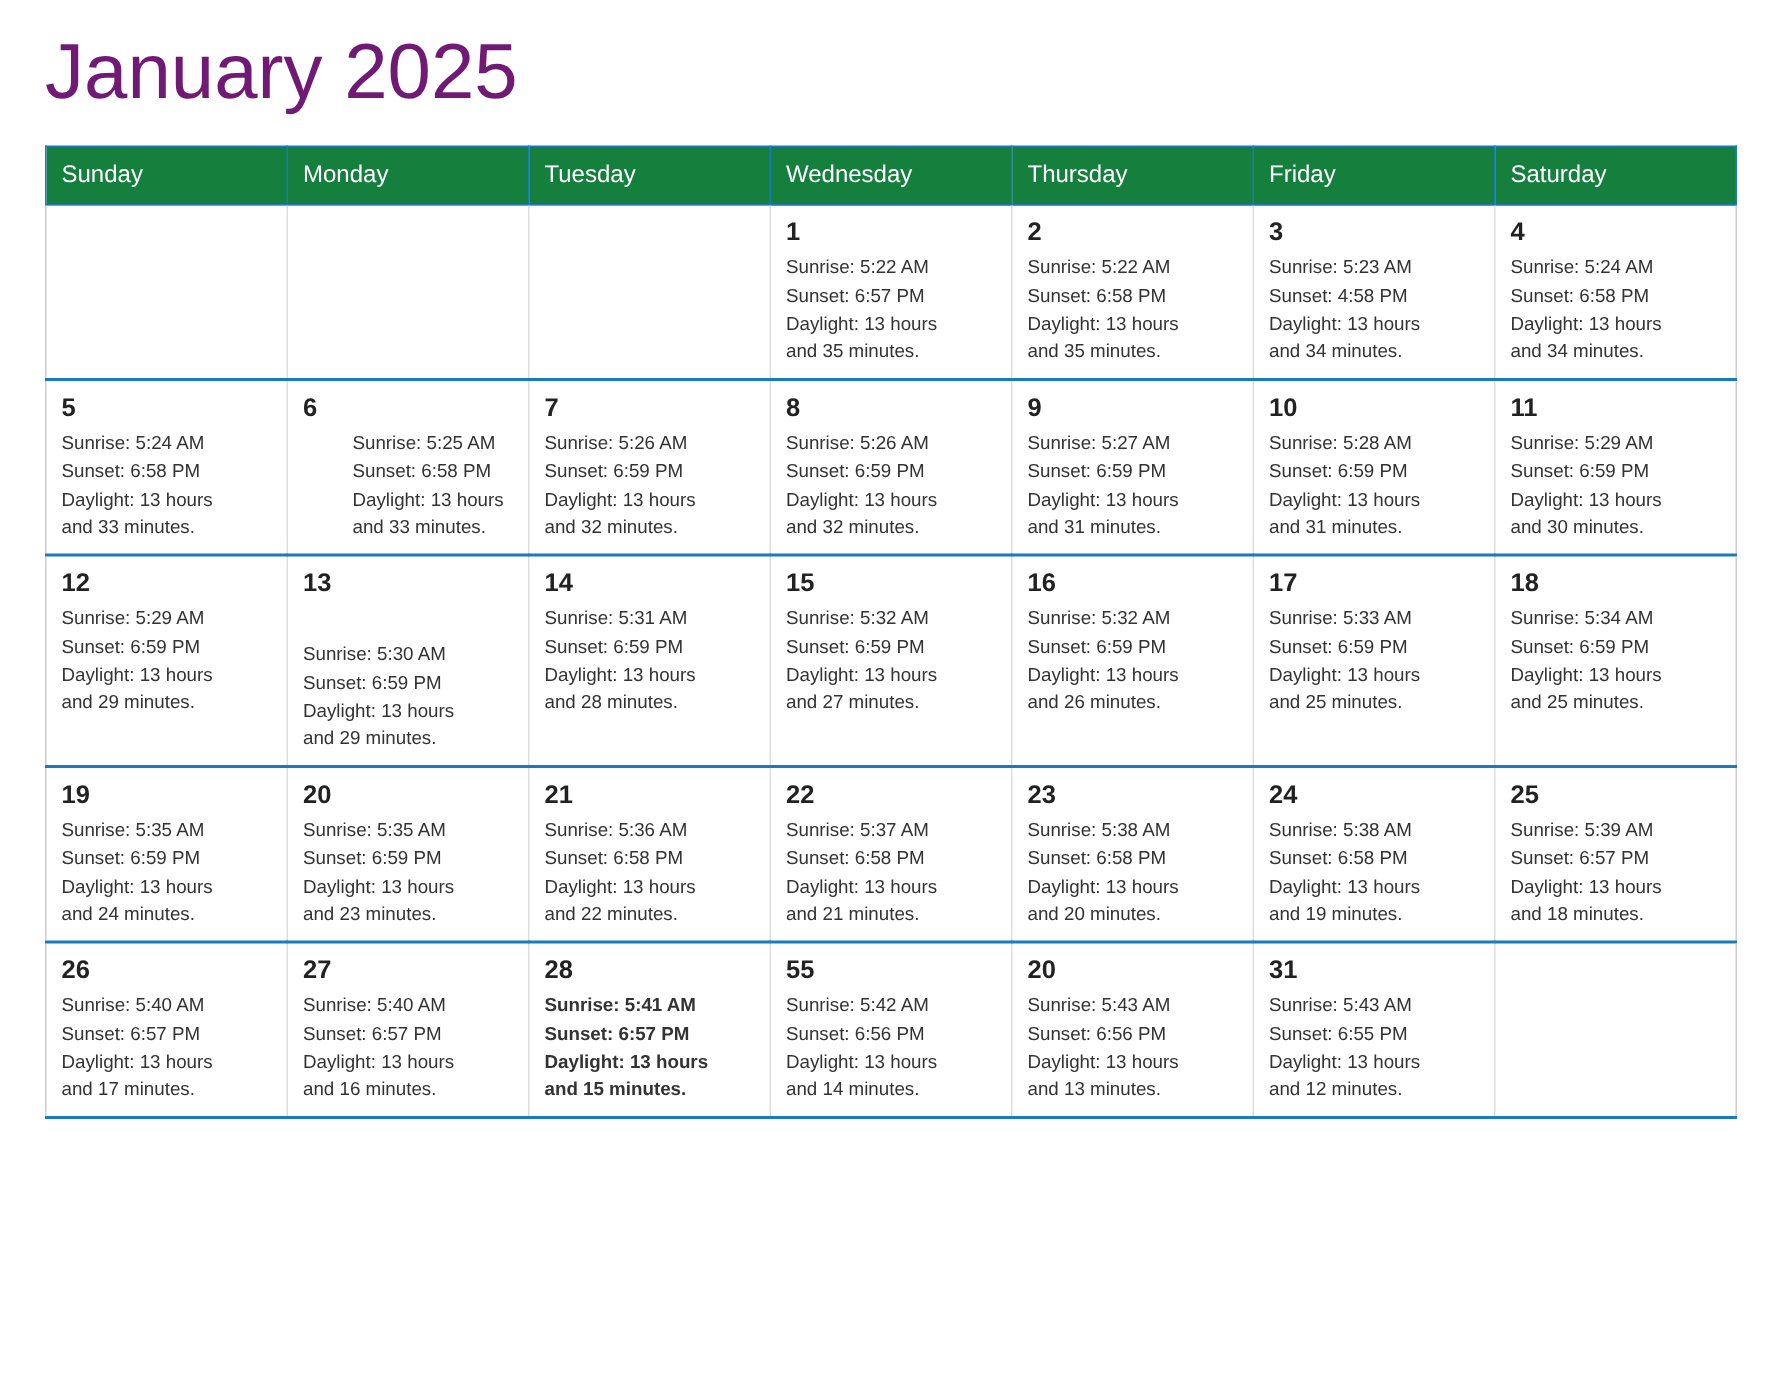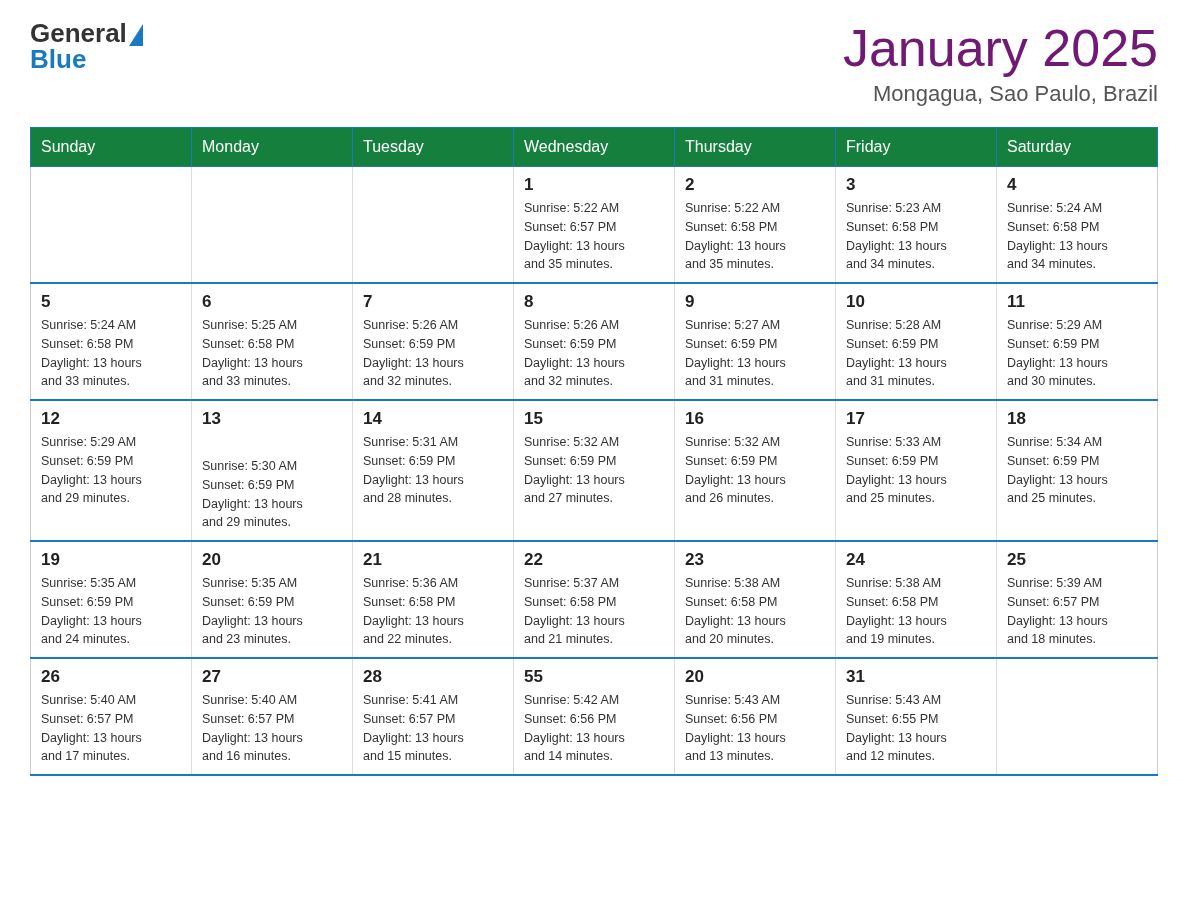--- a/index.html
+++ b/index.html
@@ -109,32 +109,22 @@
       line-height: 1.5;
     }
     .empty-cell {
       background: #fff;
     }
   </style>
 </head>
 <body>
 
 <div class="header">
-  <div class="logo">
-    <div class="logo-wrapper">
-      <div class="logo-top-row">
-        <span class="logo-text-general">General</span>
-        <div class="logo-icon"></div>
-      </div>
-      <span class="logo-text-blue">Blue</span>
-    </div>
-  </div>
   <div class="title-section">
     <div class="calendar-title">January 2025</div>
-    <div class="calendar-subtitle">Mongagua, Sao Paulo, Brazil</div>
   </div>
 </div>
 
 <table>
   <thead>
     <tr>
     <th>Sunday</th>
         <th>Monday</th>
         <th>Tuesday</th>
         <th>Wednesday</th>
@@ -158,21 +148,21 @@
         <td>
           <div class="day-number">2</div>
           <div class="day-info" style="white-space: pre-line;">Sunrise: 5:22 AM
 Sunset: 6:58 PM
 Daylight: 13 hours
 and 35 minutes.</div>
         </td>
         <td>
           <div class="day-number">3</div>
           <div class="day-info" style="white-space: pre-line;">Sunrise: 5:23 AM
-Sunset: 6:58 PM
+Sunset: 4:58 PM
 Daylight: 13 hours
 and 34 minutes.</div>
         </td>
         <td>
           <div class="day-number">4</div>
           <div class="day-info" style="white-space: pre-line;">Sunrise: 5:24 AM
 Sunset: 6:58 PM
 Daylight: 13 hours
 and 34 minutes.</div>
         </td>
@@ -180,21 +170,21 @@
       <tr>
         <td>
           <div class="day-number">5</div>
           <div class="day-info" style="white-space: pre-line;">Sunrise: 5:24 AM
 Sunset: 6:58 PM
 Daylight: 13 hours
 and 33 minutes.</div>
         </td>
         <td>
           <div class="day-number">6</div>
-          <div class="day-info" style="white-space: pre-line;">Sunrise: 5:25 AM
+          <div class="day-info" style="white-space: pre-line; margin-left: 33px;">Sunrise: 5:25 AM
 Sunset: 6:58 PM
 Daylight: 13 hours
 and 33 minutes.</div>
         </td>
         <td>
           <div class="day-number">7</div>
           <div class="day-info" style="white-space: pre-line;">Sunrise: 5:26 AM
 Sunset: 6:59 PM
 Daylight: 13 hours
 and 32 minutes.</div>
@@ -340,21 +330,21 @@
         </td>
         <td>
           <div class="day-number">27</div>
           <div class="day-info" style="white-space: pre-line;">Sunrise: 5:40 AM
 Sunset: 6:57 PM
 Daylight: 13 hours
 and 16 minutes.</div>
         </td>
         <td>
           <div class="day-number">28</div>
-          <div class="day-info" style="white-space: pre-line;">Sunrise: 5:41 AM
+          <div class="day-info" style="white-space: pre-line; font-weight: bold;">Sunrise: 5:41 AM
 Sunset: 6:57 PM
 Daylight: 13 hours
 and 15 minutes.</div>
         </td>
         <td>
           <div class="day-number">55</div>
           <div class="day-info" style="white-space: pre-line;">Sunrise: 5:42 AM
 Sunset: 6:56 PM
 Daylight: 13 hours
 and 14 minutes.</div>

